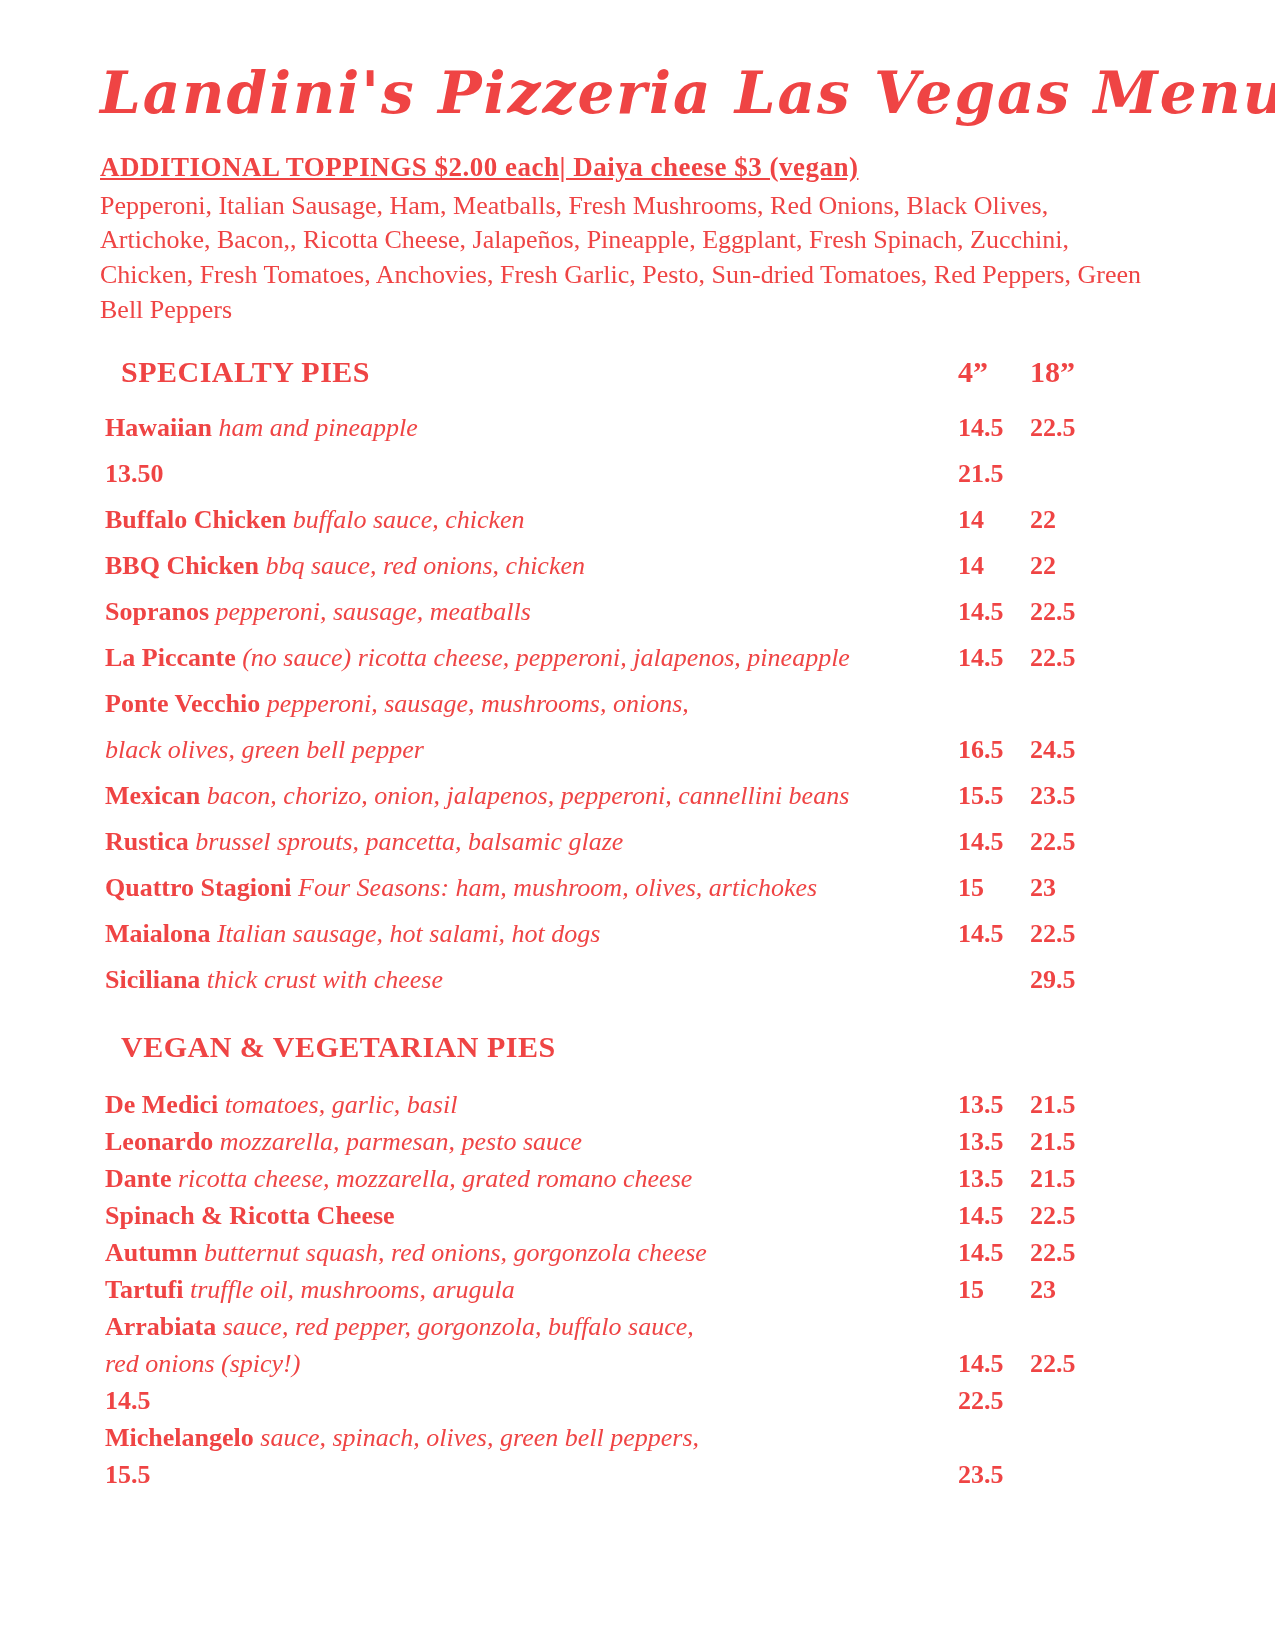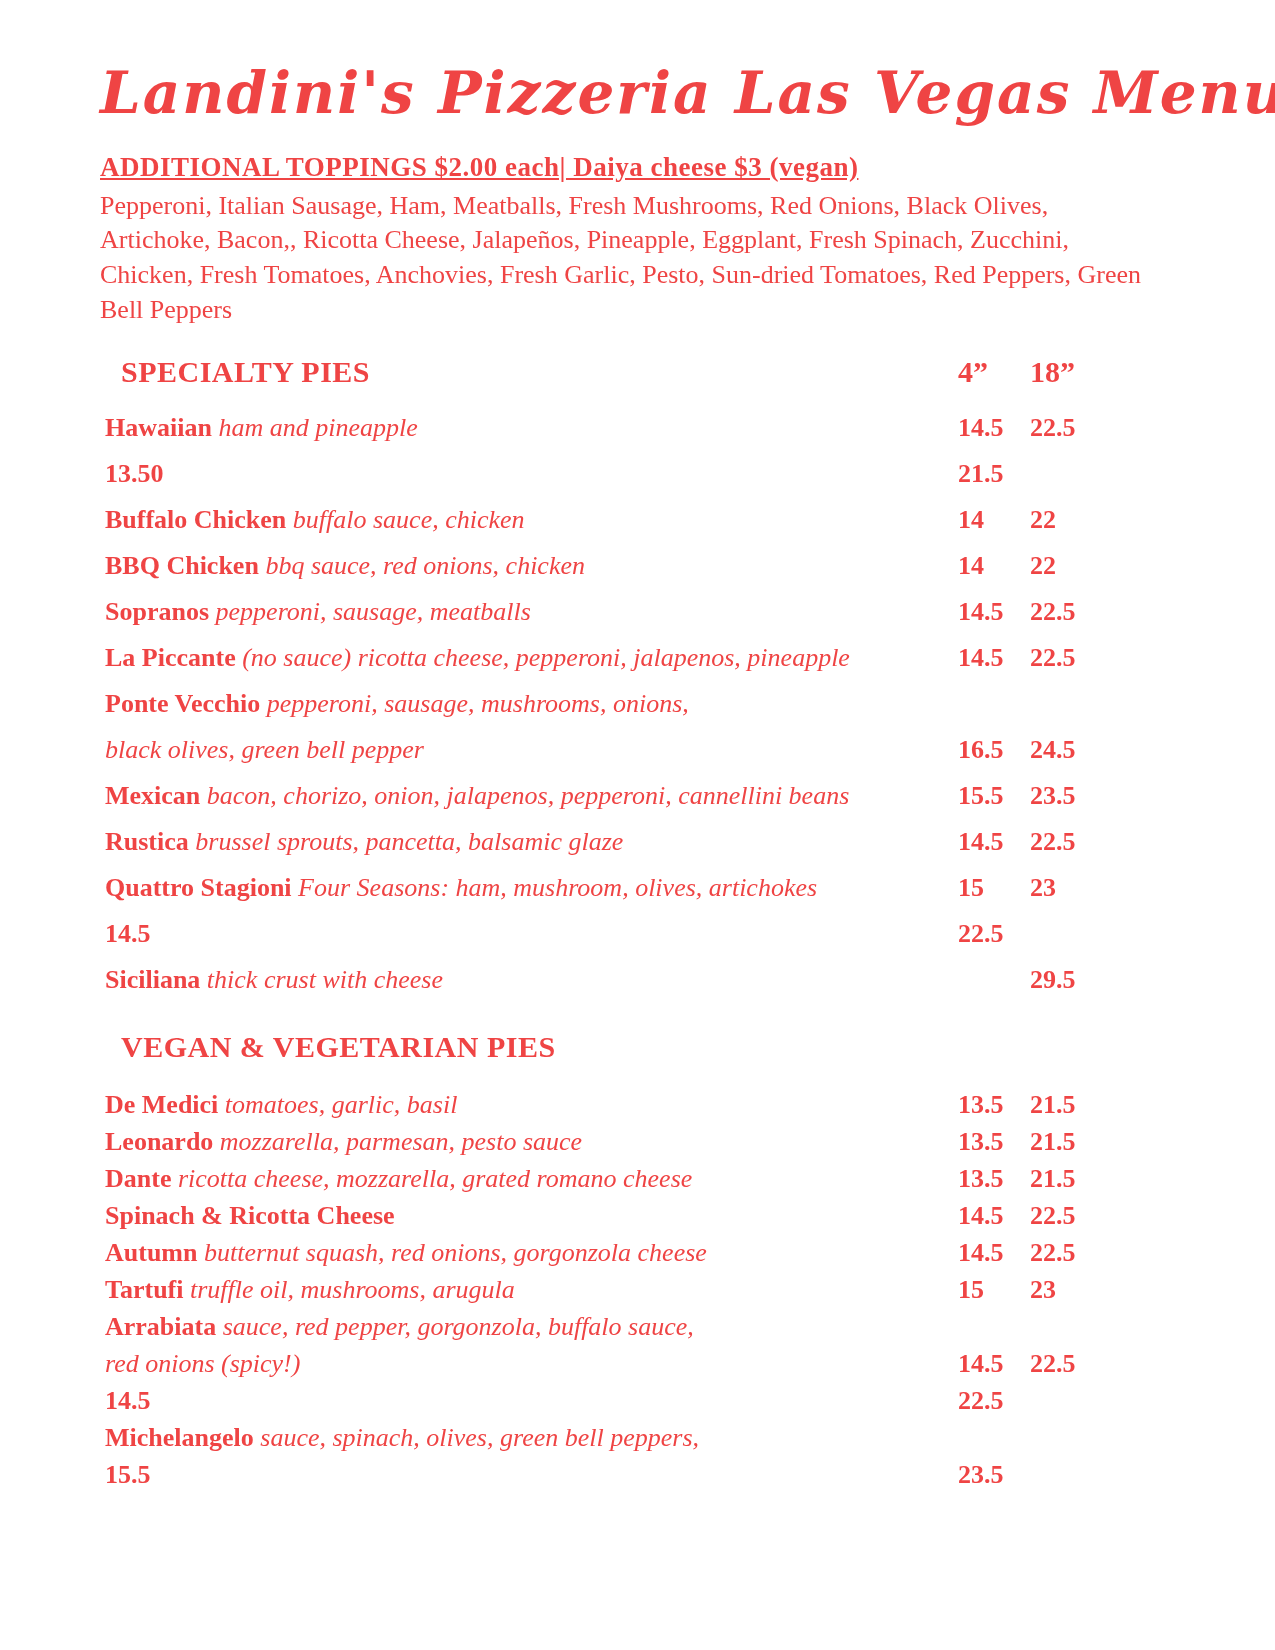--- a/index.html
+++ b/index.html
@@ -162,20 +162,23 @@
     <div class="price">22.5</div>
   </div>
         <div class="grid-row menu-row">
     <div class="row-text">
       <span class="item-name">Quattro Stagioni</span><span class="item-desc"> Four Seasons: ham, mushroom, olives, artichokes</span>
     </div>
     <div class="price">15</div>
     <div class="price">23</div>
   </div>
         <div class="grid-row menu-row">
+    <div class="row-text">
+      <span class="item-name">Maialona</span><span class="item-desc"> Italian sausage, hot salami, hot dogs</span>
+    </div>
     <div class="price">14.5</div>
     <div class="price">22.5</div>
   </div>
         <div class="grid-row menu-row">
     <div class="row-text">
       <span class="item-name">Siciliana</span><span class="item-desc"> thick crust with cheese</span>
     </div>
     <div class="price"></div>
     <div class="price">29.5</div>
   </div>

